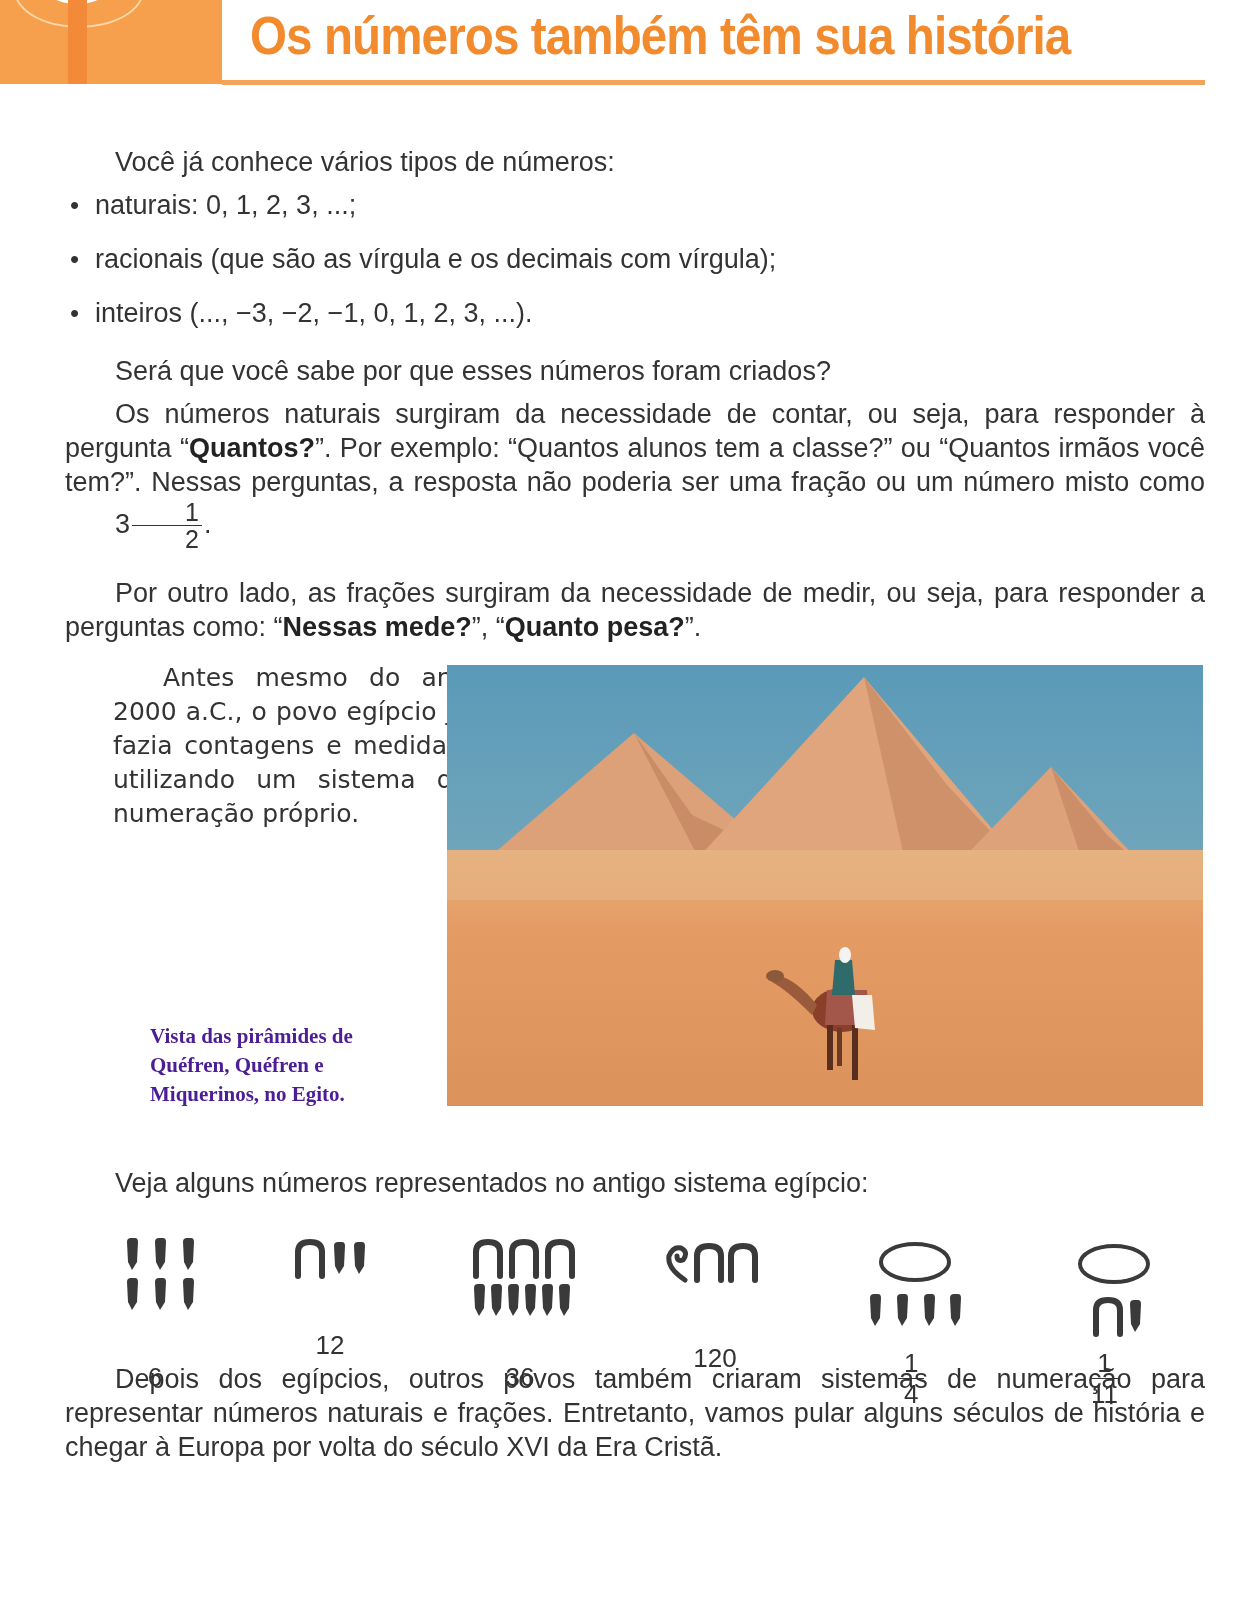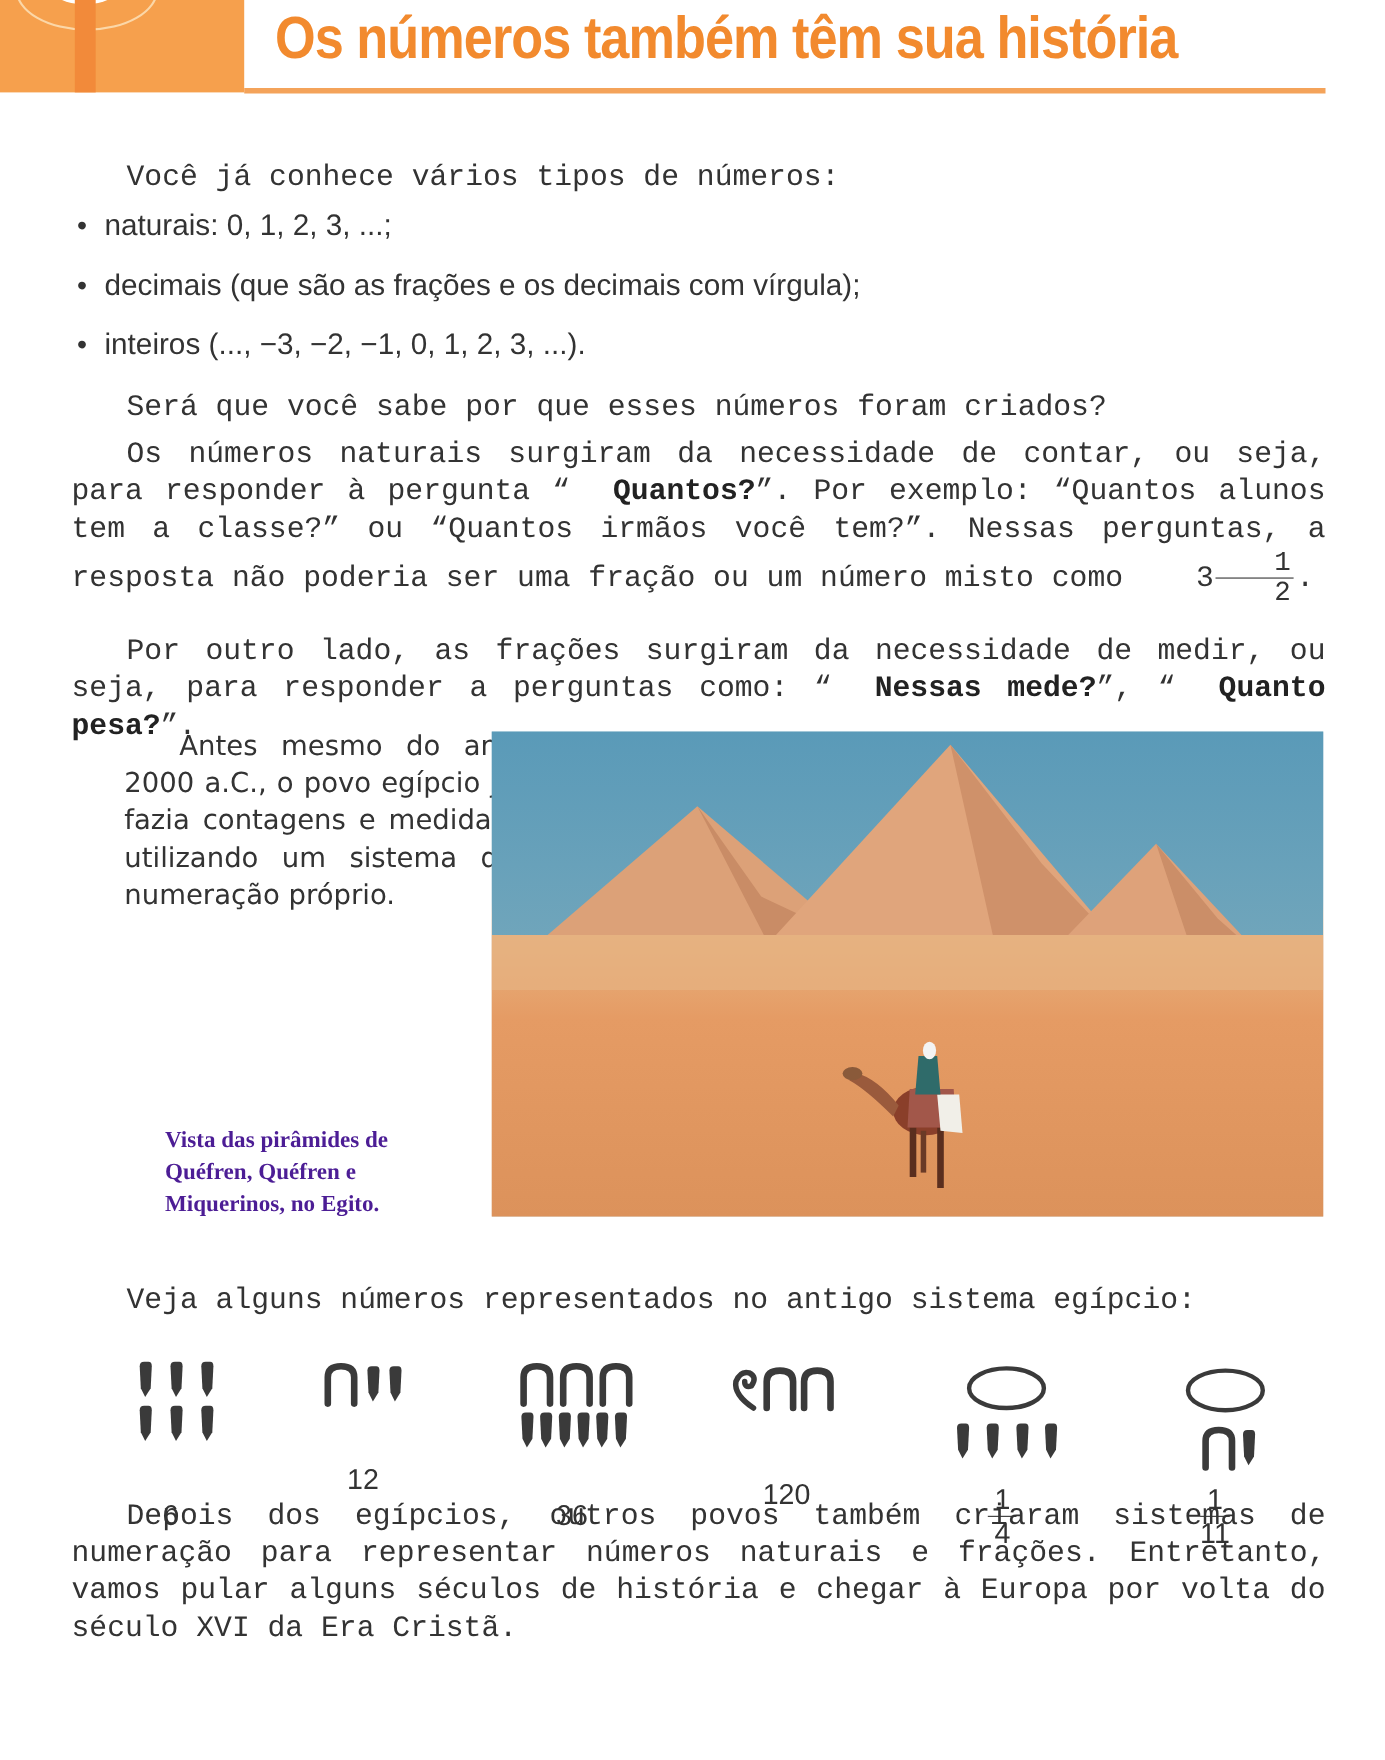--- a/index.html
+++ b/index.html
@@ -13,26 +13,26 @@
                         border:2px solid #fbd7a8; border-radius:50%; }
   .header-block .ring-inner { position:absolute; left:45px; top:-30px; width:64px; height:34px;
                         background:#ffffff; border-radius:50%; }
   .title { position:absolute; left:250px; top:4px; margin:0; font-size:54px; font-weight:bold;
            color:#f28a2e; letter-spacing:-1px; font-family:"Liberation Sans Narrow","Liberation Sans", sans-serif;
            transform:scaleX(0.88); transform-origin:left top; white-space:nowrap; }
   .title-rule { position:absolute; left:222px; top:80px; width:983px; height:5px; background:#f4a35a; }
 
   
   .p { position:absolute; font-size:27px; line-height:34px; color:#333; margin:0; }
-  .indent { text-indent:50px;font-family:Liberation Mono, monospace; }
+  .indent { text-indent:50px; }
   .justify { text-align:justify; text-align-last:left; }
   .bullet { position:absolute; left:70px; font-size:27px; color:#333; }
   .bullet::before { content:"\2022"; position:absolute; left:0; top:0; font-size:26px; }
   .bullet span { padding-left:25px; }
-  b { color:#222;margin-left:39px; }
+  b { color:#222; }
 
   .mixed { display:inline-block; vertical-align:middle; }
   .frac { display:inline-flex; flex-direction:column; align-items:center; vertical-align:middle;
           font-size:25px; line-height:26px; margin:0 2px; }
   .frac .num { border-bottom:1.5px solid #333; padding:0 3px; }
 
   
   .photo { position:absolute; left:447px; top:665px; width:756px; height:441px; overflow:hidden;
            background:linear-gradient(180deg,#5d9bb7 0%,#8bb3c0 35%,#c9b397 38%,#e2a06a 45%,#e39a63 100%); }
   .caption { position:absolute; left:150px; top:1022px; width:277px; 
@@ -47,21 +47,21 @@
 <div class="header-block">
   <div class="ring"></div>
   <div class="ring-inner"></div>
   <div class="stripe"></div>
 </div>
 <h1 class="title">Os números também têm sua história</h1>
 <div class="title-rule"></div>
 
 <p class="p indent" style="left:65px; top:145px;">Você já conhece vários tipos de números:</p>
 <div class="bullet" style="top:190px;"><span>naturais: 0, 1, 2, 3, ...;</span></div>
-<div class="bullet" style="top:244px;"><span>decimais (que são as frações e os decimais com vírgula);</span></div>
+<div class="bullet" style="top:244px;"><span>racionais (que são as vírgula e os decimais com vírgula);</span></div>
 <div class="bullet" style="top:298px;"><span>inteiros (..., −3, −2, −1, 0, 1, 2, 3, ...).</span></div>
 
 <p class="p indent" style="left:65px; top:354px;">Será que você sabe por que esses números foram criados?</p>
 
 <p class="p indent justify" style="left:65px; top:397px; width:1140px;"><span>Os números naturais surgiram da necessidade de contar, ou seja, para responder à pergunta “</span><b>Quantos?</b><span>”. Por exemplo: “Quantos alunos tem a classe?” ou “Quantos irmãos você tem?”. Nessas perguntas, a resposta não poderia ser uma fração ou um número misto como </span><span class="mixed"><span>3</span><span class="frac">
         <span class="num">1</span>
         <span class="den">2</span>
       </span></span><span>.</span></p>
 
 <p class="p indent justify" style="left:65px; top:576px; width:1140px;"><span>Por outro lado, as frações surgiram da necessidade de medir, ou seja, para responder a perguntas como: “</span><b>Nessas mede?</b><span>”, “</span><b>Quanto pesa?</b><span>”.</span></p>

